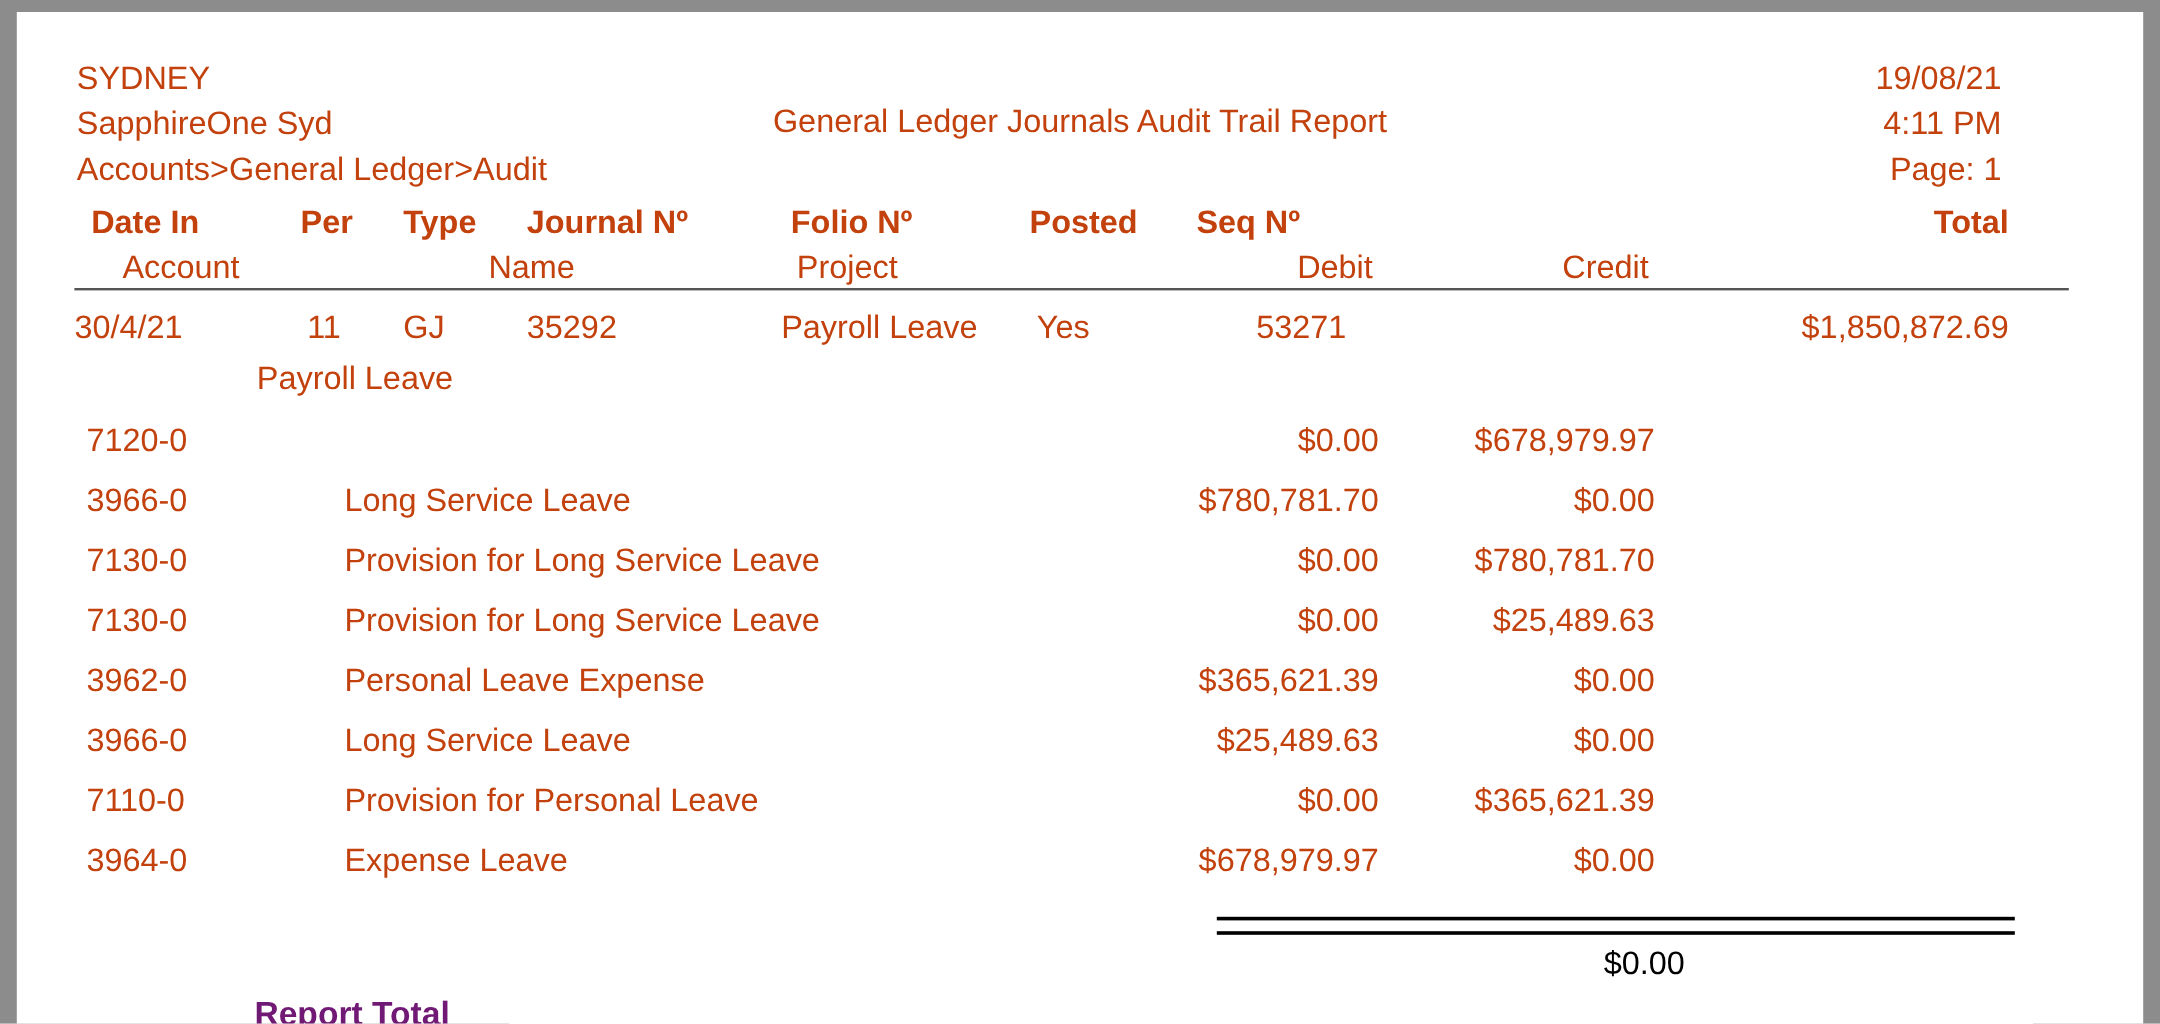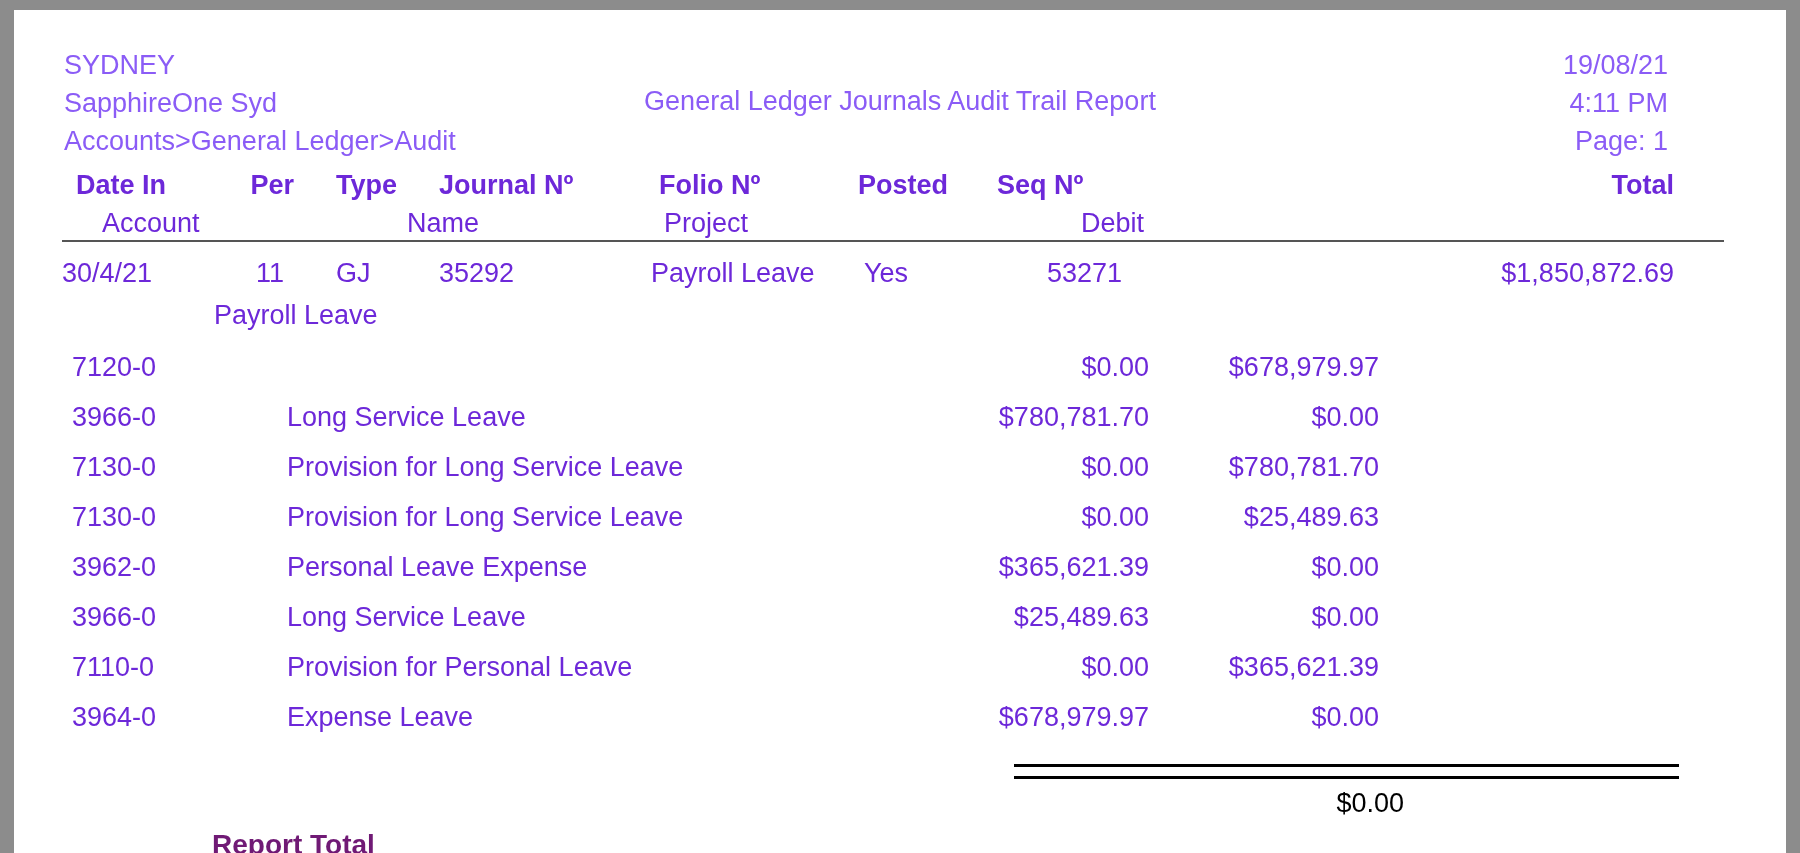--- a/index.html
+++ b/index.html
@@ -53,28 +53,28 @@
   }
   .hdr-right {
     position: absolute;
     right: 82px;
     top: 0;
     text-align: right;
   }
   .hdr-line {
     font-size: 27px;
     line-height: 38px;
-    color: #8b5cf6;
+    color: #c2410c;
     white-space: nowrap;
   }
   .cell {
     position: absolute;
     font-size: 27px;
     line-height: 34px;
-    color: #6d28d9;
+    color: #c2410c;
     white-space: nowrap;
   }
   .cell.r { text-align: right; }
   .cell.l { text-align: left; }
   .bold { font-weight: bold; }
 
   
   .col-head-1 { position: relative; height: 38px; margin-top: 14px; }
   .col-head-2 { position: relative; height: 38px; }
 
@@ -152,20 +152,21 @@
       <div class="cell bold l" style="left:844px;">Posted</div>
       <div class="cell bold l" style="left:983px;">Seq Nº</div>
       <div class="cell bold r" style="left:1320px; width:340px;">Total</div>
     </div>
 
     <div class="col-head-2">
       <div class="cell l" style="left:88px;">Account</div>
       <div class="cell l" style="left:393px;">Name</div>
       <div class="cell l" style="left:650px;">Project</div>
       <div class="cell r" style="left:810px; width:320px;">Debit</div>
+      <div class="cell r" style="left:1040px; width:320px;">Credit</div>
       <div class="head-rule" style="top:34px;"></div>
     </div>
 
     <div class="journal-row">
       <div class="cell l" style="left:48px;">30/4/21</div>
       <div class="cell r" style="left:160px; width:110px;">11</div>
       <div class="cell l" style="left:322px;">GJ</div>
       <div class="cell l" style="left:425px;">35292</div>
       <div class="cell l" style="left:637px;">Payroll Leave</div>
       <div class="cell l" style="left:850px;">Yes</div>

